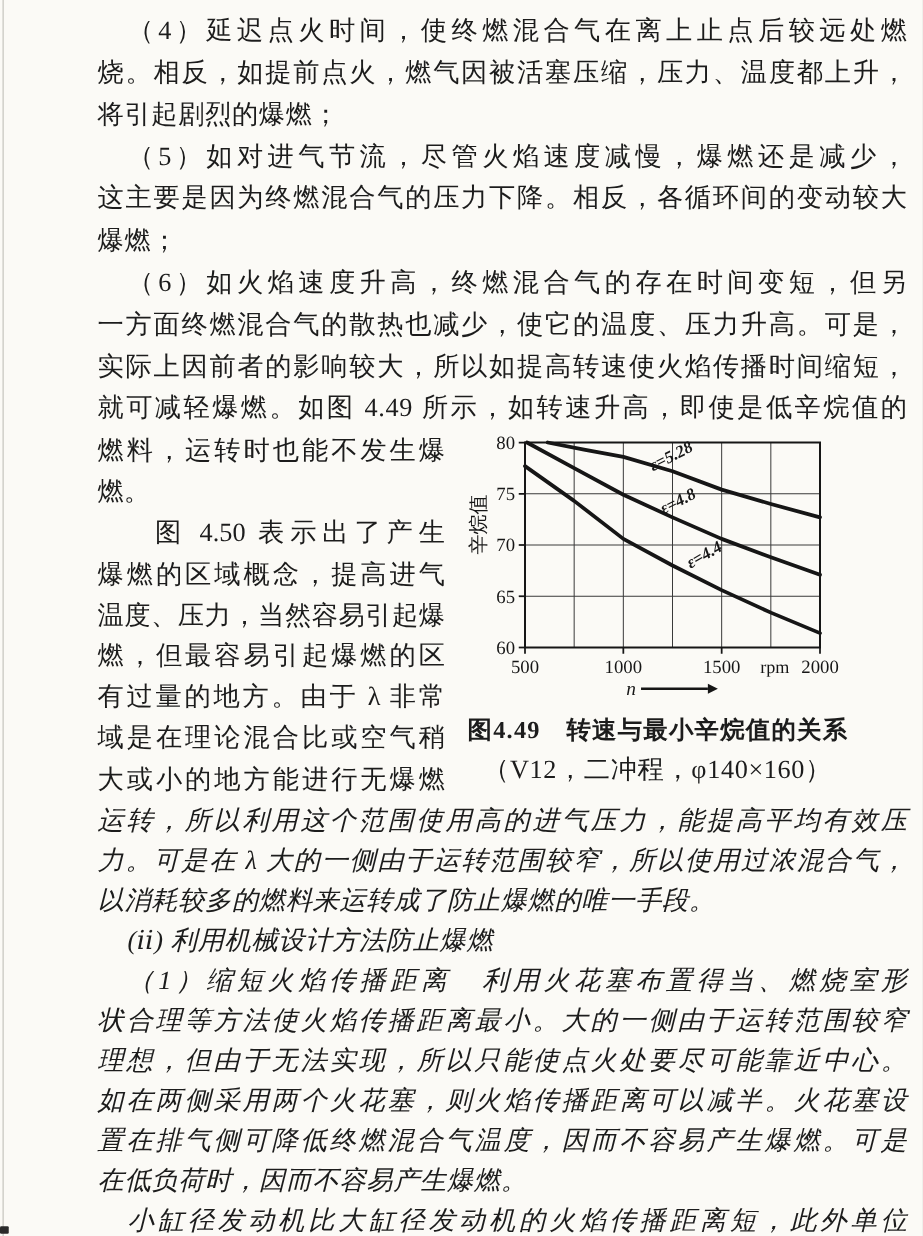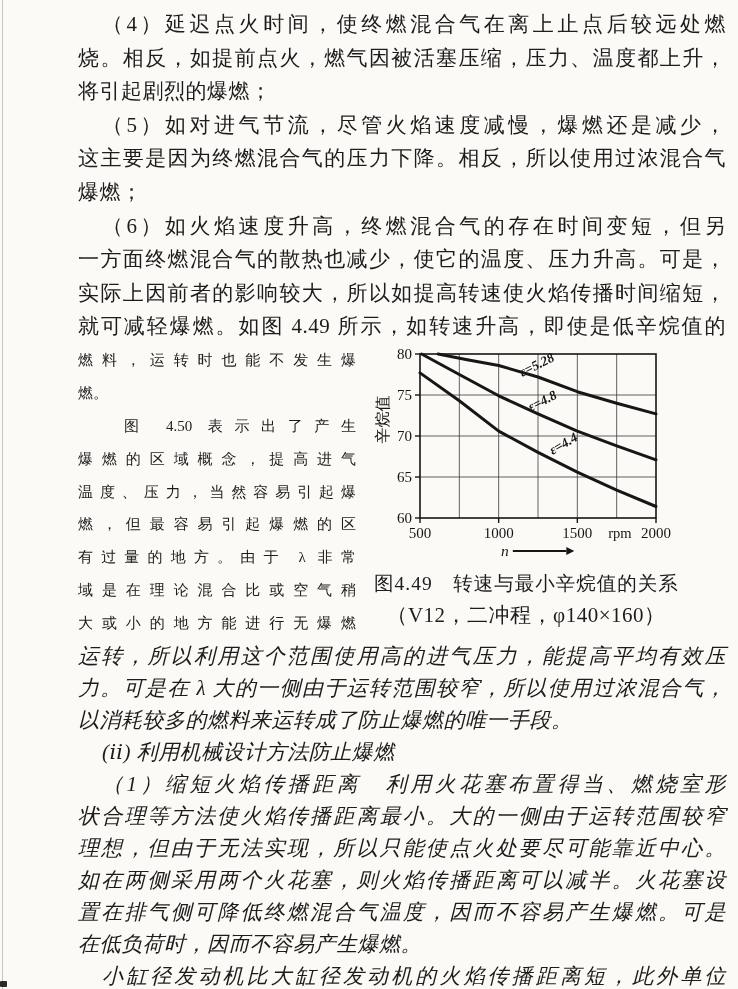--- a/index.html
+++ b/index.html
@@ -32,47 +32,47 @@
   .line.full{
     text-align:justify;
     text-align-last:justify;
     white-space:normal;
   }
   .line.ind1{text-indent:24px;}
   .line.ind2{text-indent:46px;}
   .mid{display:flex;align-items:flex-start;}
   .left-col{width:278px;flex:0 0 278px;}
   .left-col .line{
-    font-size:15px;letter-spacing:0;
+    font-size:21px;letter-spacing:0;
     line-height:32.9px;height:32.9px;
   }
   .figure{margin:6px 0 0 18px;width:304px;}
   .figure svg{display:block;}
   .cap{
-    font-size:19.5px;font-weight:normal;letter-spacing:1px;
+    font-size:19.5px;font-weight:bold;letter-spacing:1px;
     margin-top:10px;text-align:center;white-space:nowrap;
   }
   .subcap{
     font-size:21px;letter-spacing:0.5px;
     margin-top:4px;text-align:center;white-space:nowrap;
   }
 </style>
 </head>
 <body>
 
 <div class="page">
   <div class="edge-line"></div>
   <div class="corner-smudge"></div>
 
   <div class="text-block top" id="block-top">
       <div class="line full ind1">（4）延迟点火时间，使终燃混合气在离上止点后较远处燃</div>
       <div class="line full">烧。相反，如提前点火，燃气因被活塞压缩，压力、温度都上升，</div>
       <div class="line">将引起剧烈的爆燃；</div>
       <div class="line full ind1">（5）如对进气节流，尽管火焰速度减慢，爆燃还是减少，</div>
-      <div class="line full">这主要是因为终燃混合气的压力下降。相反，所以使用过浓混合气</div>
+      <div class="line full">这主要是因为终燃混合气的压力下降。相反，各循环间的变动较大</div>
       <div class="line">爆燃；</div>
       <div class="line full ind1">（6）如火焰速度升高，终燃混合气的存在时间变短，但另</div>
       <div class="line full">一方面终燃混合气的散热也减少，使它的温度、压力升高。可是，</div>
       <div class="line full">实际上因前者的影响较大，所以如提高转速使火焰传播时间缩短，</div>
       <div class="line full">就可减轻爆燃。如图 4.49 所示，如转速升高，即使是低辛烷值的</div>
     </div>
 
   <div class="mid">
     <div class="text-block left-col" id="block-left">
         <div class="line full">燃料，运转时也能不发生爆</div>

